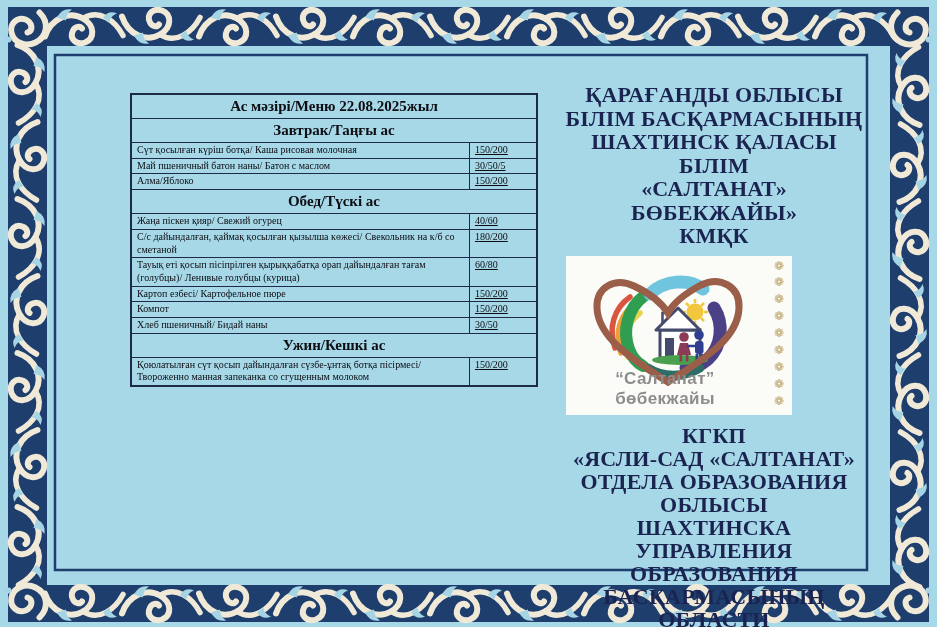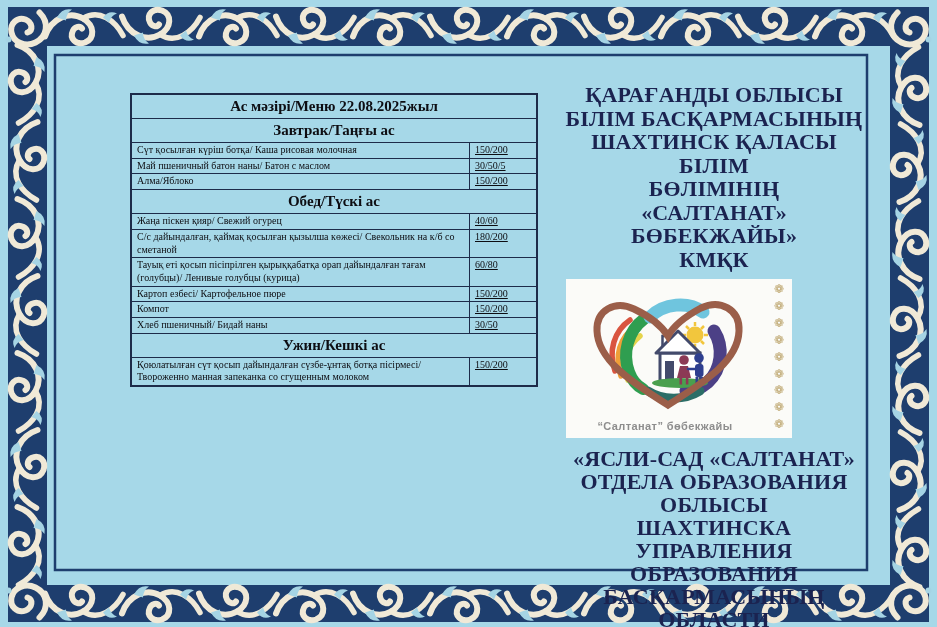--- a/index.html
+++ b/index.html
@@ -21,21 +21,21 @@
   .right-col{position:absolute;left:500px;top:26px;width:312px;text-align:center;
              color:#1b2350;font-weight:bold;}
   .org-line{font-size:22px;line-height:23.5px;letter-spacing:.2px;white-space:pre-wrap;}
   .org-footer{margin-top:9px;}
   .org-footer .org-line{line-height:23px;}
 
   
   .logo-box{position:relative;margin:8px 0 0 8px;width:226px;height:159px;background:#fbfbf8;}
   .logo-svg{position:absolute;left:2px;top:0;}
   .logo-caption{position:absolute;left:0;bottom:6px;width:198px;text-align:center;
-                font-size:11px;font-weight:bold;color:#8d8d8d;letter-spacing:.4px;
+                font-size:17px;font-weight:bold;color:#8d8d8d;letter-spacing:.4px;
                 font-family:"Liberation Sans",sans-serif;}
   .logo-ornament{position:absolute;right:4px;top:2px;width:18px;text-align:center;
                  font-size:12px;line-height:16.9px;color:#b9a065;white-space:pre-line;
                  font-family:"DejaVu Sans",sans-serif;font-weight:normal;}
 </style>
 </head>
 <body>
 
 <div class="poster">
 
@@ -168,21 +168,20 @@
         </tbody>
       </table>
     </div>
 
     <div class="right-col">
 
       <div class="org-header">
         <div class="org-line">ҚАРАҒАНДЫ ОБЛЫСЫ</div>
         <div class="org-line">БІЛІМ БАСҚАРМАСЫНЫҢ</div>
         <div class="org-line">ШАХТИНСК ҚАЛАСЫ БІЛІМ</div>
-        <div class="org-line">БӨЛІМІНІҢ</div>
         <div class="org-line">«САЛТАНАТ» БӨБЕКЖАЙЫ»</div>
         <div class="org-line">КМҚК</div>
       </div>
 
       <div class="logo-box">
         <svg class="logo-svg" width="200" height="134" viewBox="0 0 200 134">
 
           <g>
             <path d="M47,92 C40,72 46,52 62,41" fill="none" stroke="#d95540" stroke-width="5.5" stroke-linecap="round"></path>
             <path d="M53,97 C46,77 52,58 67,48" fill="none" stroke="#ef9f38" stroke-width="5.5" stroke-linecap="round"></path>
@@ -238,20 +237,21 @@
 ❁
 ❁
 ❁
 ❁
 ❁
 ❁</div>
         <div class="logo-caption">“Салтанат” бөбекжайы</div>
       </div>
 
       <div class="org-footer">
+        <div class="org-line">КГКП</div>
         <div class="org-line">«ЯСЛИ-САД «САЛТАНАТ»</div>
         <div class="org-line">ОТДЕЛА ОБРАЗОВАНИЯ</div>
         <div class="org-line">ОБЛЫСЫ</div>
         <div class="org-line">ШАХТИНСКА  УПРАВЛЕНИЯ</div>
         <div class="org-line">ОБРАЗОВАНИЯ</div>
         <div class="org-line">БАСҚАРМАСЫНЫҢ ОБЛАСТИ</div>
       </div>
 
     </div>
   </div>

